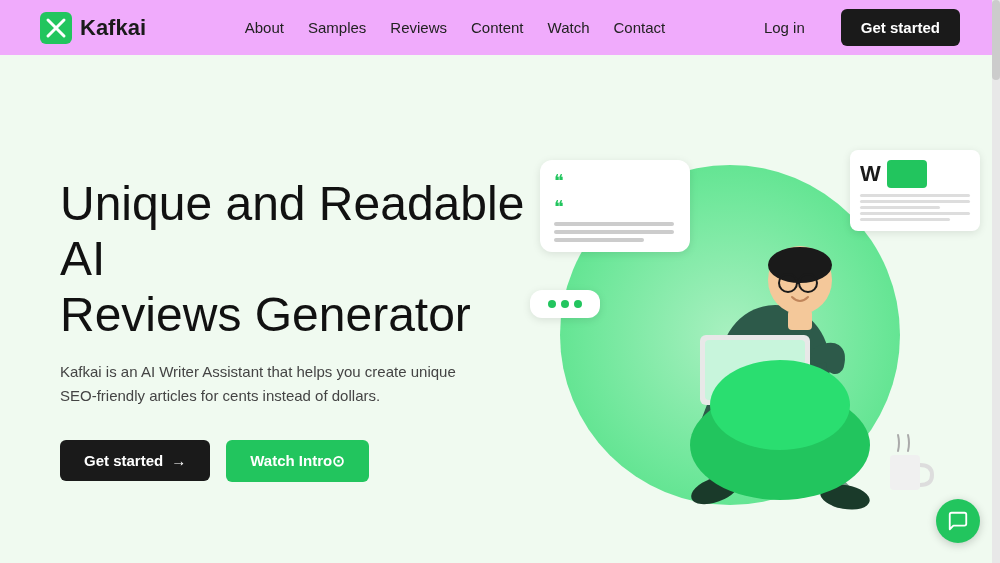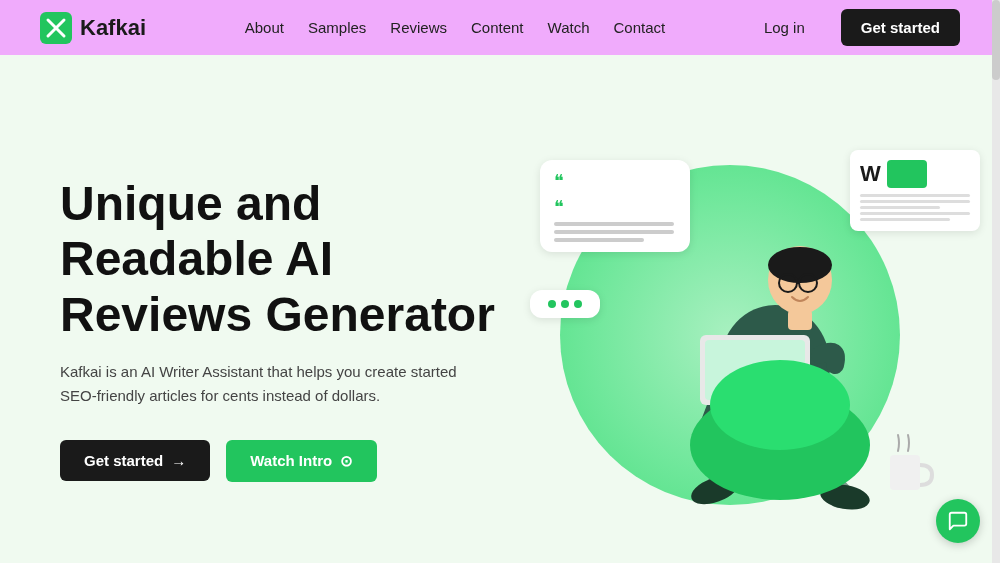--- a/index.html
+++ b/index.html
@@ -84,21 +84,21 @@
       padding: 40px 60px 0 60px;
       height: calc(563px - 55px);
       position: relative;
     }
     .hero-left {
       max-width: 480px;
       z-index: 2;
     }
     .hero-title {
       font-size: 48px;
-      font-weight: 700;
+      font-weight: 400;
       color: #111;
       line-height: 1.15;
       margin-bottom: 18px;
     }
     .hero-subtitle {
       font-size: 15px;
       color: #444;
       line-height: 1.6;
       margin-bottom: 32px;
       max-width: 400px;
@@ -125,21 +125,20 @@
       background: #22c55e;
       color: #fff;
       border: none;
       border-radius: 6px;
       padding: 12px 24px;
       font-size: 15px;
       font-weight: 600;
       cursor: pointer;
       display: flex;
       align-items: center;
-      gap: 8px;
     }
 
     
     .hero-right {
       position: absolute;
       right: 0;
       top: 50px;
       width: 520px;
       height: 460px;
     }
@@ -322,21 +321,21 @@
     <button class="get-started-btn-nav">Get started</button>
   </div>
 </nav>
 
 <section class="hero">
   <div class="hero-left">
     <h1 class="hero-title">
       <span>Unique and Readable AI</span><br>
       <span>Reviews Generator</span>
     </h1>
-    <p class="hero-subtitle">Kafkai is an AI Writer Assistant that helps you create started SEO-friendly articles for cents instead of dollars.</p>
+    <p class="hero-subtitle">Kafkai is an AI Writer Assistant that helps you create unique SEO-friendly articles for cents instead of dollars.</p>
     <div class="hero-buttons">
       <button class="btn-dark">
         <span>Get started</span>
         <span>→</span>
       </button>
       <button class="btn-green">
         <span>Watch Intro</span>
         <span>⊙</span>
       </button>
     </div>

